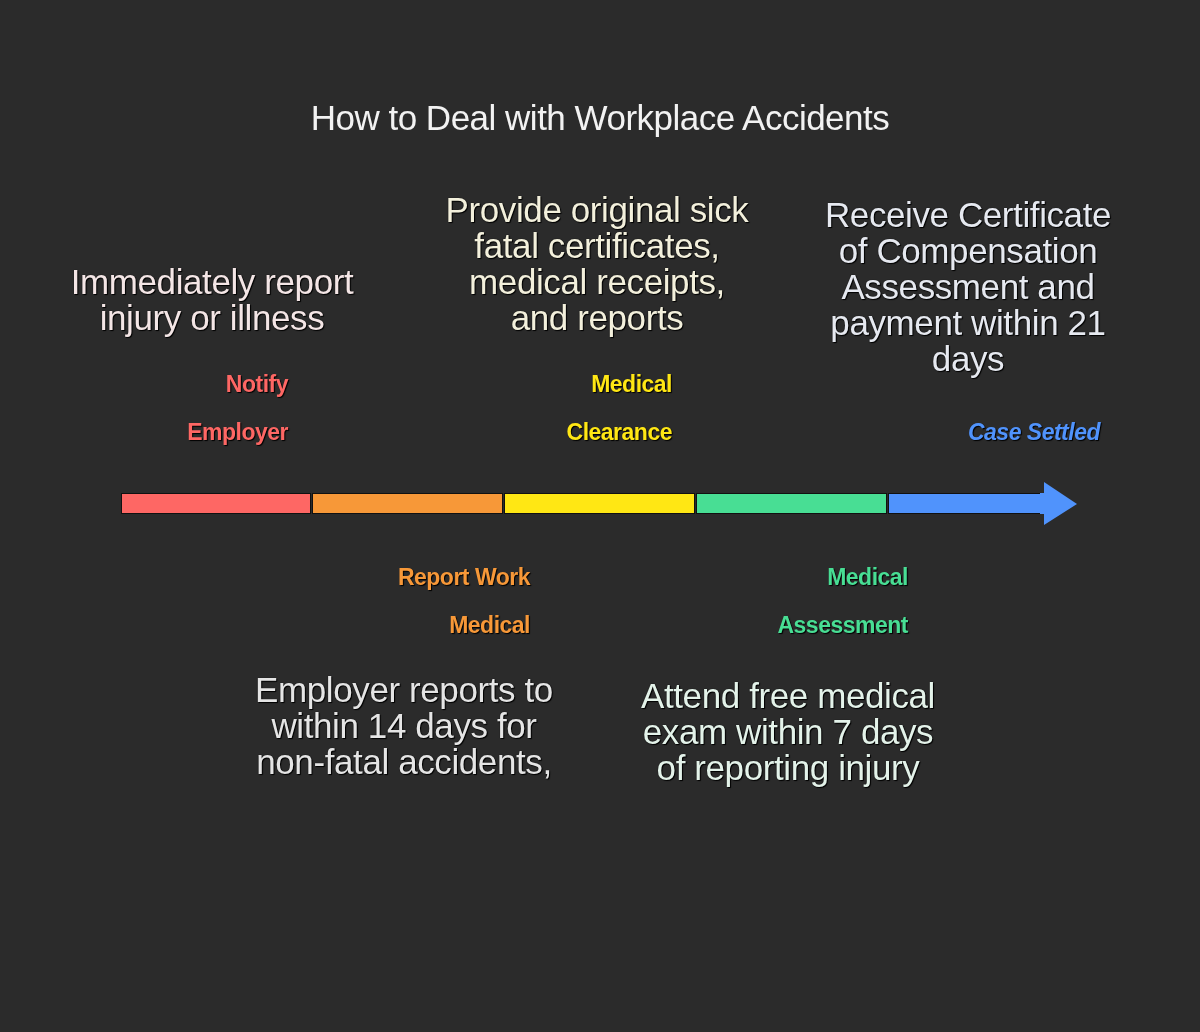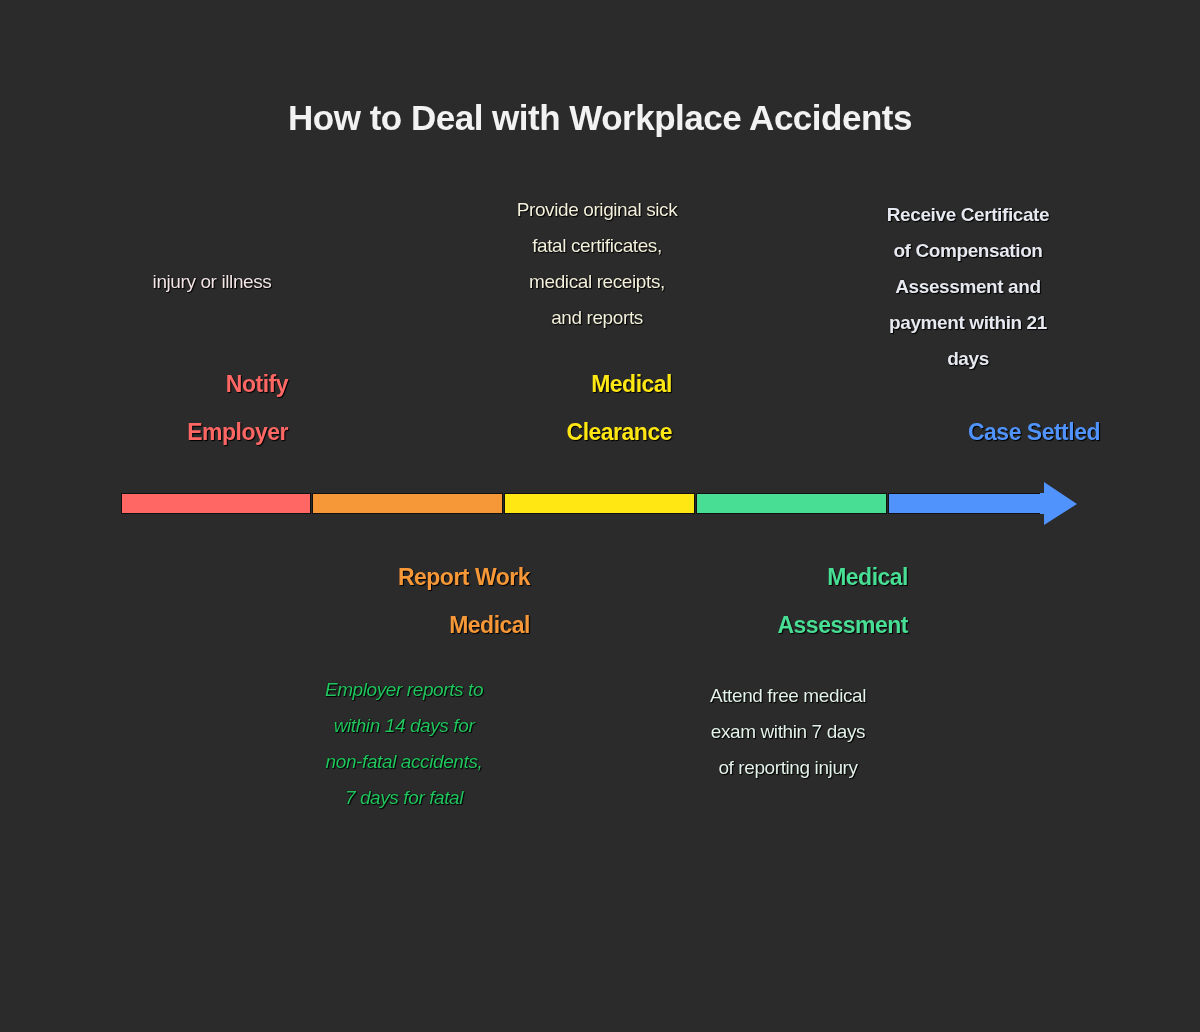--- a/index.html
+++ b/index.html
@@ -6,92 +6,92 @@
     body {
       width: 1200px; height: 1032px;
       background: #2b2b2b;
       position: relative;
       overflow: hidden;
       font-family: "Liberation Sans", "DejaVu Sans", sans-serif;
     }
     .title {
       position: absolute; left: 0; width: 1200px; top: 98px;
       text-align: center; color: #f2f2f2;
-      font-size: 35px; font-weight: bold; letter-spacing: -0.5px;
+      font-size: 35px; font-weight: normal; letter-spacing: -0.5px;
     }
     .desc {
       position: absolute; text-align: center;
-      font-size: 19px; line-height: 36px; letter-spacing: -0.4px;
+      font-size: 35px; line-height: 36px; letter-spacing: -0.4px;
       font-weight: normal;
       text-shadow: 0 0 1px #000, 1px 1px 1px #000;
     }
     .label {
       position: absolute; text-align: right;
       font-size: 23px; line-height: 48px; font-weight: bold; letter-spacing: -0.5px;
       text-shadow: 1px 1px 1px #000;
     }
     .seg {
       position: absolute; top: 493px; height: 21px;
       border: 1px solid #111; box-sizing: border-box;
     }
     .arrowhead { position: absolute; }
   </style>
 </head>
 <body>
 
 <div class="title">How to Deal with Workplace Accidents</div>
 
 <div class="desc" style="left:62px; width:300px; top:264px; color:#f4e6e6;">
+  <div>Immediately report</div>
   <div>injury or illness</div>
 </div>
 <div class="label" style="left:48px; width:240px; top:360px; color:#fe6764;">
   <div>Notify</div>
   <div>Employer</div>
 </div>
 
 <div class="desc" style="left:440px; width:314px; top:192px; color:#f3f0dc;">
   <div>Provide original sick</div>
   <div>fatal certificates,</div>
   <div>medical receipts,</div>
   <div>and reports</div>
 </div>
 <div class="label" style="left:432px; width:240px; top:360px; color:#ffe714;">
   <div>Medical</div>
   <div>Clearance</div>
 </div>
 
-<div class="desc" style="left:818px; width:300px; top:197px; color:#e6e9f0;font-weight:bold;">
+<div class="desc" style="left:818px; width:300px; top:197px; color:#e6e9f0;">
   <div>Receive Certificate</div>
   <div>of Compensation</div>
   <div>Assessment and</div>
   <div>payment within 21</div>
   <div>days</div>
 </div>
-<div class="label" style="left:820px; width:280px; top:408px; color:#5093fc;">
+<div class="label" style="left:820px; width:280px; top:408px; color:#5093fc;font-style:italic;">
   <div>Case Settled</div>
 </div>
 
 <div class="seg" style="left:121px; width:190px; background:#fe6764;"></div>
 <div class="seg" style="left:312px; width:191px; background:#f79838;"></div>
 <div class="seg" style="left:504px; width:191px; background:#ffe714;"></div>
 <div class="seg" style="left:696px; width:191px; background:#48de94;"></div>
 <div class="seg" style="left:888px; width:160px; background:#5093fc; border-right:none;"></div>
 <svg class="arrowhead" style="left:1040px; top:482px;" width="40" height="44" viewBox="0 0 40 44">
   <polygon points="4,0 37,22 4,43 4,32 0,32 0,11 4,11" fill="#5093fc"></polygon>
 </svg>
 
 <div class="label" style="left:250px; width:280px; top:553px; color:#f79838;">
   <div>Report Work</div>
   <div>Medical</div>
 </div>
-<div class="desc" style="left:254px; width:300px; top:672px; color:#22c55e;font-style:italic;">
+<div class="desc" style="left:254px; width:300px; top:672px; color:#e5e5e5;">
   <div>Employer reports to</div>
   <div>within 14 days for</div>
   <div>non-fatal accidents,</div>
-  <div>7 days for fatal</div>
 </div>
 
 <div class="label" style="left:628px; width:280px; top:553px; color:#48de94;">
   <div>Medical</div>
   <div>Assessment</div>
 </div>
 <div class="desc" style="left:638px; width:300px; top:678px; color:#e4f3ea;">
   <div>Attend free medical</div>
   <div>exam within 7 days</div>
   <div>of reporting injury</div>

